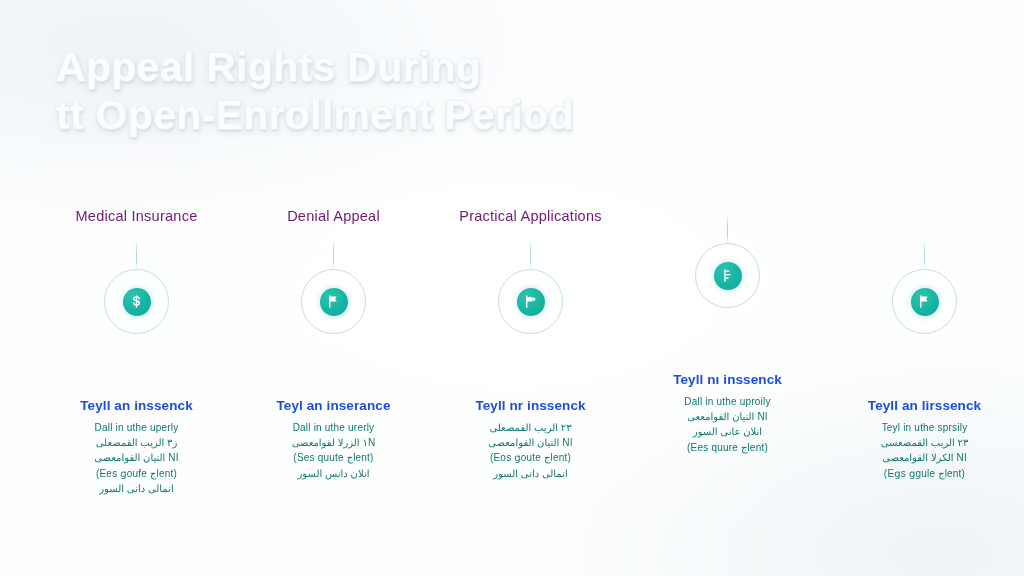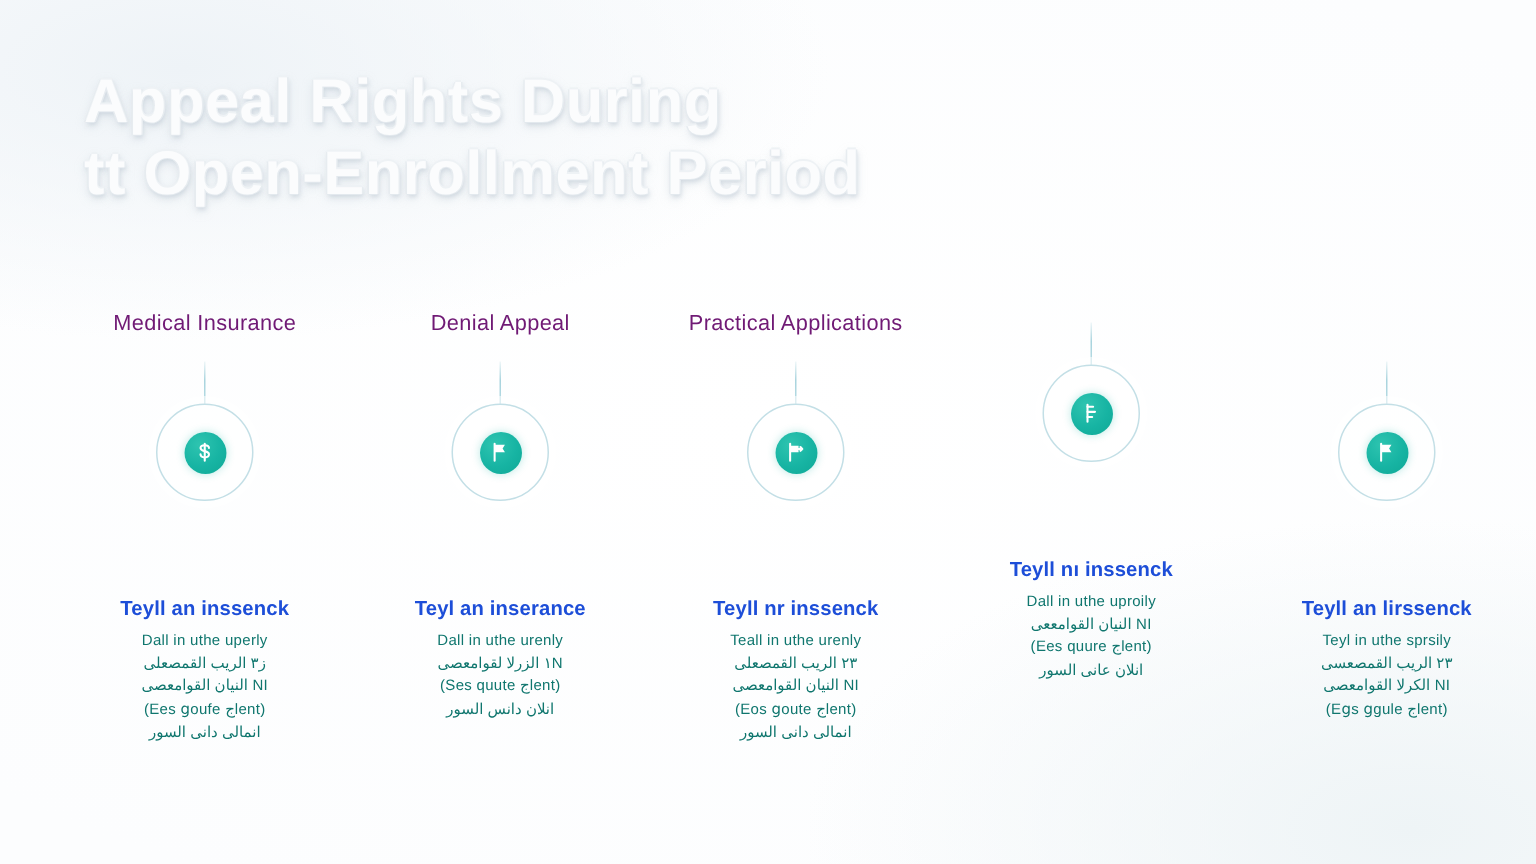--- a/index.html
+++ b/index.html
@@ -168,42 +168,41 @@
       <div class="ring">
         <div class="badge">
           <svg width="15" height="15" viewBox="0 0 24 24" fill="none" stroke="#ffffff" stroke-width="2.2" stroke-linecap="round" stroke-linejoin="round">
             <line x1="6" y1="3" x2="6" y2="21"></line>
             <path d="M6 4h11l-2.5 4L17 12H6z" fill="#ffffff" stroke="none"></path>
           </svg>
         </div>
       </div>
       <div class="body-block">
         <div class="lede">Teyl an inserance</div>
-        <div class="line">Dall in uthe urenly</div>
+        <div class="line">Dall in uthe urerly</div>
         <div class="line rtl">١N الزرلا لقوامعصى</div>
         <div class="line">(Seѕ quute جlent)</div>
         <div class="line rtl">انلان دانس السور</div>
       </div>
     </div>
 
     <div class="col">
       <div class="col-header">Practical Applications</div>
       <div class="connector"></div>
       <div class="ring">
         <div class="badge">
           <svg width="15" height="15" viewBox="0 0 24 24" fill="none" stroke="#ffffff" stroke-width="2.2" stroke-linecap="round" stroke-linejoin="round">
             <line x1="6" y1="3" x2="6" y2="21"></line>
             <path d="M6 5h9v7H6z" fill="#ffffff" stroke="none"></path>
             <path d="M15 8.5h4M17 6.5l2 2-2 2"></path>
           </svg>
         </div>
       </div>
       <div class="body-block">
         <div class="lede">Teyll nr inssenck</div>
-        <div class="line">Teall in uthe urenly</div>
         <div class="line rtl">٢٣ الريب القمصعلى</div>
         <div class="line rtl">NI النيان القوامعصى</div>
         <div class="line">(Eoѕ ցoute جlent)</div>
         <div class="line rtl">انمالى دانى السور</div>
       </div>
     </div>
 
     <div class="col">
       <div class="connector"></div>
       <div class="ring">
@@ -211,22 +210,22 @@
           <svg width="15" height="15" viewBox="0 0 24 24" fill="none" stroke="#ffffff" stroke-width="2.2" stroke-linecap="round" stroke-linejoin="round">
             <line x1="8" y1="3" x2="8" y2="21"></line>
             <path d="M8 5h6M8 10.5h8M8 16h5"></path>
           </svg>
         </div>
       </div>
       <div class="body-block">
         <div class="lede">Teyll nı inssenck</div>
         <div class="line">Dall in uthe uproily</div>
         <div class="line rtl">NI النيان القوامععى</div>
+        <div class="line rtl">انلان عانى السور</div>
         <div class="line">(Eeѕ quure جlent)</div>
-        <div class="line rtl">انلان عانى السور</div>
       </div>
     </div>
 
     <div class="col">
       <div class="col-header empty"></div>
       <div class="connector"></div>
       <div class="ring">
         <div class="badge">
           <svg width="15" height="15" viewBox="0 0 24 24" fill="none" stroke="#ffffff" stroke-width="2.2" stroke-linecap="round" stroke-linejoin="round">
             <line x1="6" y1="3" x2="6" y2="21"></line>

